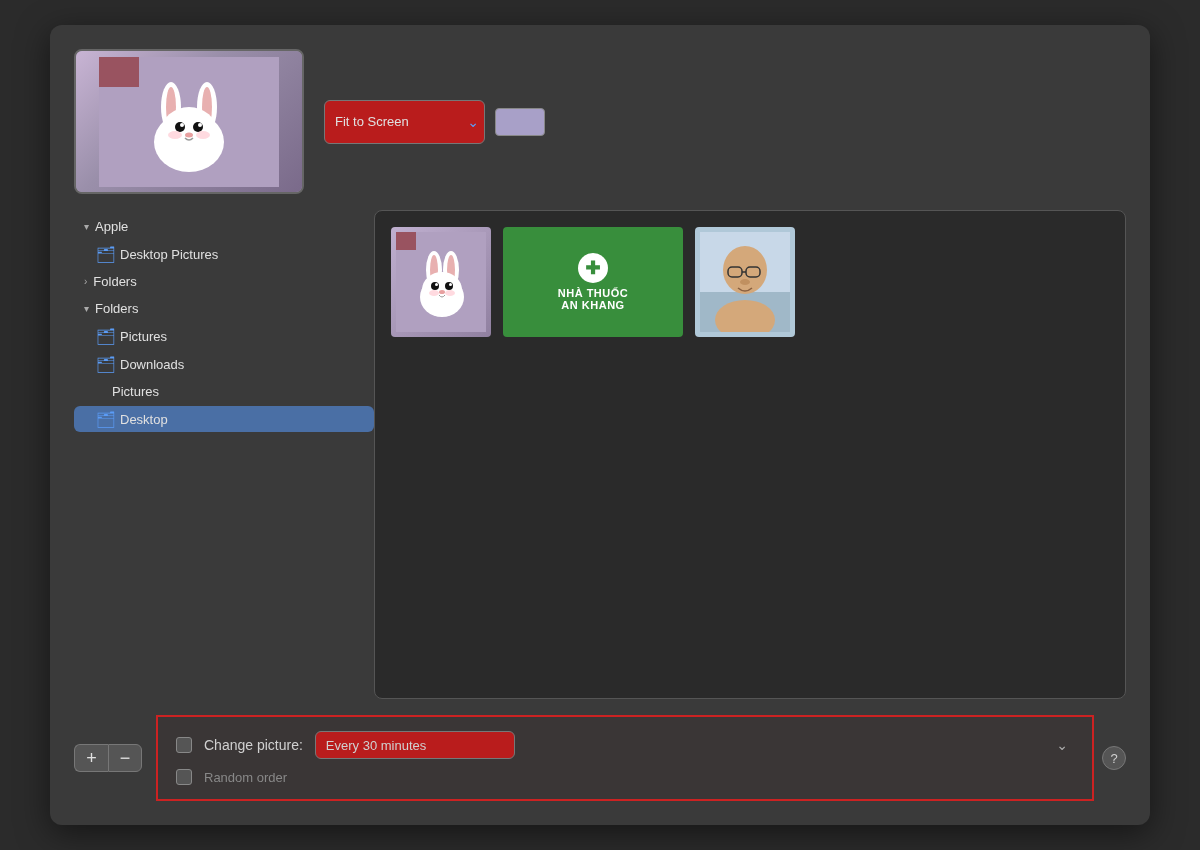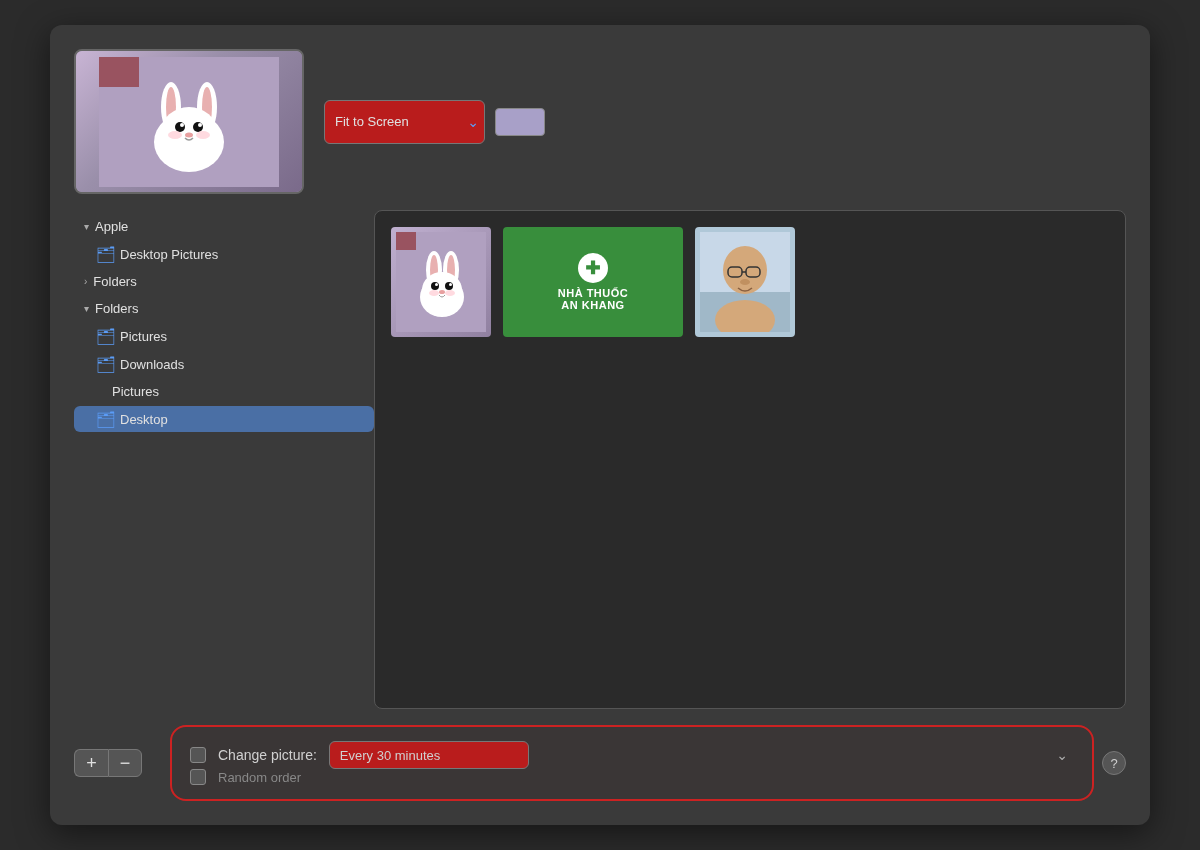--- a/index.html
+++ b/index.html
@@ -222,26 +222,27 @@
     }
     .btn-plus {
       border-radius: 6px 0 0 6px;
       border-right: none;
     }
     .btn-minus {
       border-radius: 0 6px 6px 0;
     }
     .change-picture-area {
       flex: 1;
-      margin-left: 28px;
+      margin-left: 14px;
       border: 2px solid #cc2222;
-      border-radius: 16px;
+      border-radius: 0;
       padding: 14px 18px;
       display: flex;
       flex-direction: column;
+      gap: 10px;
       background: rgba(60,40,40,0.2);
     }
     .change-picture-row {
       display: flex;
       align-items: center;
       gap: 12px;
     }
     .checkbox {
       width: 16px;
       height: 16px;

